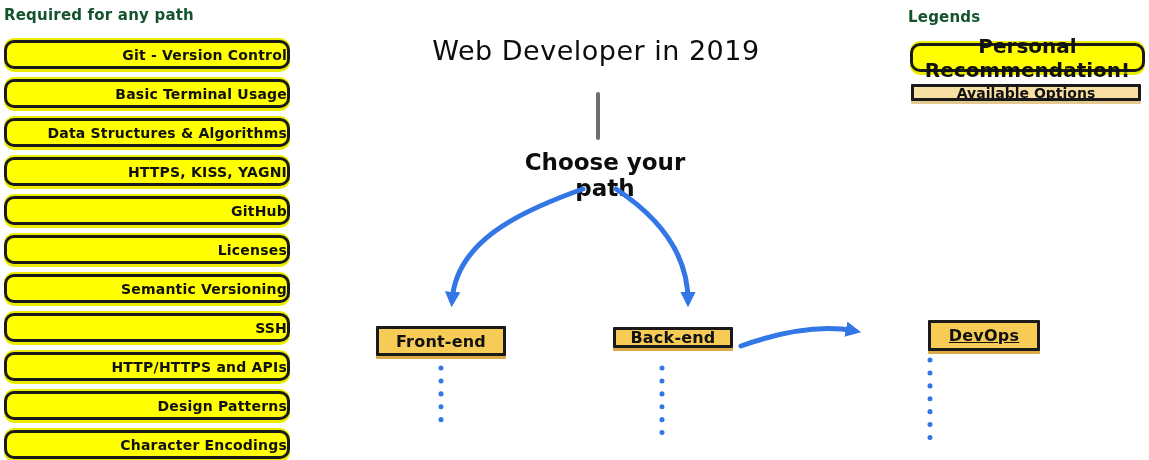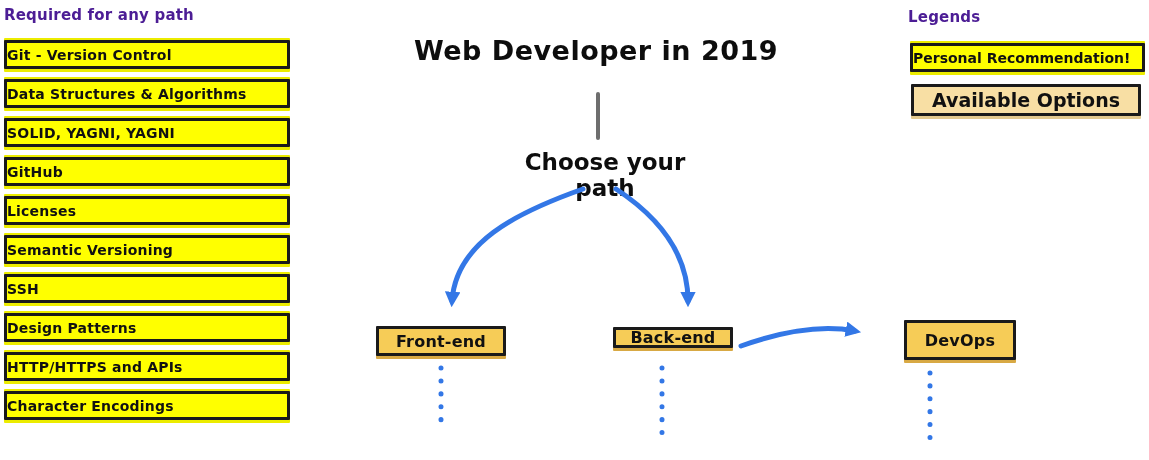--- a/index.html
+++ b/index.html
@@ -12,125 +12,128 @@
     --blue:#3377E6;
     --gray:#6E6E6E;
     --ink:#1A1A1A;
   }
   html,body{margin:0;padding:0;background:#ffffff;}
   #canvas{
     position:relative;width:1149px;height:460px;background:#ffffff;overflow:hidden;
     font-family:"DejaVu Sans","Liberation Sans",sans-serif;color:#111;
   }
   .heading{
-    position:absolute;font-weight:bold;font-size:15px;letter-spacing:.2px;color:#4c1d95;
+    position:absolute;font-weight:bold;font-size:15px;letter-spacing:.2px;color:#14532d;
   }
   
   .lc-list{position:absolute;left:4px;top:40px;width:286px;display:flex;flex-direction:column;}
   .ybox{
     background:var(--yellow);
     border:3px solid var(--ink);
     box-shadow:0 3px 0 0 var(--yellow-dim),0 -2px 0 0 var(--yellow-dim);
-    border-radius:1px;
-    display:flex;align-items:center;justify-content:flex-start;
+    border-radius:10px;
+    display:flex;align-items:center;justify-content:flex-end;
     text-align:center;
   }
   .req-box{
     height:29px;box-sizing:border-box;margin-bottom:10px;
     font-size:14px;font-weight:bold;letter-spacing:.2px;
   }
   
   .title{
     position:absolute;left:346px;top:35px;width:500px;text-align:center;
-    font-size:27px;font-weight:bold;letter-spacing:.5px;color:#0d0d0d;
+    font-size:27px;font-weight:normal;letter-spacing:.5px;color:#0d0d0d;
   }
   .vline{
     position:absolute;left:596px;top:92px;width:4px;height:48px;
     background:var(--gray);border-radius:2px;
   }
   .subtitle{
     position:absolute;left:505px;top:149px;width:200px;text-align:center;
     font-size:23px;font-weight:bold;color:#0d0d0d;
   }
   .pbox{
     position:absolute;box-sizing:border-box;
     background:var(--gold);
     border:3px solid var(--ink);
     box-shadow:0 3px 0 0 var(--gold-dim);
     border-radius:1px;
     display:flex;align-items:center;justify-content:center;
     font-size:16px;font-weight:bold;letter-spacing:.2px;text-align:center;
   }
   #front-box{left:376px;top:326px;width:130px;height:30px;}
   #back-box{left:613px;top:327px;width:120px;height:21px;text-align:center;}
-  #devops-box{left:904px;top:320px;width:112px;height:40px;}
+  #devops-box{left:928px;top:320px;width:112px;height:31px;text-decoration:underline;}
   
   #legends-heading{left:908px;top:8px;}
   #required-heading{left:4px;top:6px;}
   #legend-personal{
     position:absolute;left:910px;top:43px;width:235px;height:29px;box-sizing:border-box;
-    font-size:14px;font-weight:bold;
+    font-size:20px;font-weight:bold;
   }
   #legend-available{
-    position:absolute;left:911px;top:84px;width:230px;height:32px;box-sizing:border-box;
+    position:absolute;left:911px;top:84px;width:230px;height:17px;box-sizing:border-box;
     background:var(--tan);
     border:3px solid var(--ink);
     box-shadow:0 3px 0 0 var(--tan-dim);
     border-radius:1px;
     display:flex;align-items:center;justify-content:center;
-    font-size:19px;font-weight:bold;text-align:center;
+    font-size:14px;font-weight:bold;text-align:center;
   }
   
   svg.overlay{position:absolute;left:0;top:0;pointer-events:none;}
   .arrow{fill:none;stroke:var(--blue);stroke-width:5;stroke-linecap:round;}
   .dots{fill:none;stroke:var(--blue);stroke-width:5;stroke-linecap:round;stroke-dasharray:0.1 12.8;}
   #arrowhead path{fill:var(--blue);}
 </style>
 </head>
 <body>
 
 <div id="canvas">
 
   <div class="heading" id="required-heading">Required for any path</div>
   <div class="lc-list">
     <div class="ybox req-box">
       <span>Git - Version Control</span>
     </div>
 
+    <div class="ybox req-box">
+      <span>Basic Terminal Usage</span>
+    </div>
 
     <div class="ybox req-box">
       <span>Data Structures &amp; Algorithms</span>
     </div>
 
     <div class="ybox req-box">
-      <span>SOLID, YAGNI, YAGNI</span>
+      <span>HTTPS, KISS, YAGNI</span>
     </div>
 
     <div class="ybox req-box">
       <span>GitHub</span>
     </div>
 
     <div class="ybox req-box">
       <span>Licenses</span>
     </div>
 
     <div class="ybox req-box">
       <span>Semantic Versioning</span>
     </div>
 
     <div class="ybox req-box">
       <span>SSH</span>
     </div>
 
     <div class="ybox req-box">
-      <span>Design Patterns</span>
+      <span>HTTP/HTTPS and APIs</span>
     </div>
 
     <div class="ybox req-box">
-      <span>HTTP/HTTPS and APIs</span>
+      <span>Design Patterns</span>
     </div>
 
     <div class="ybox req-box">
       <span>Character Encodings</span>
     </div>
   </div>
 
   <div class="title">Web Developer in 2019</div>
   <div class="vline"></div>
   <div class="subtitle">Choose your path</div>

